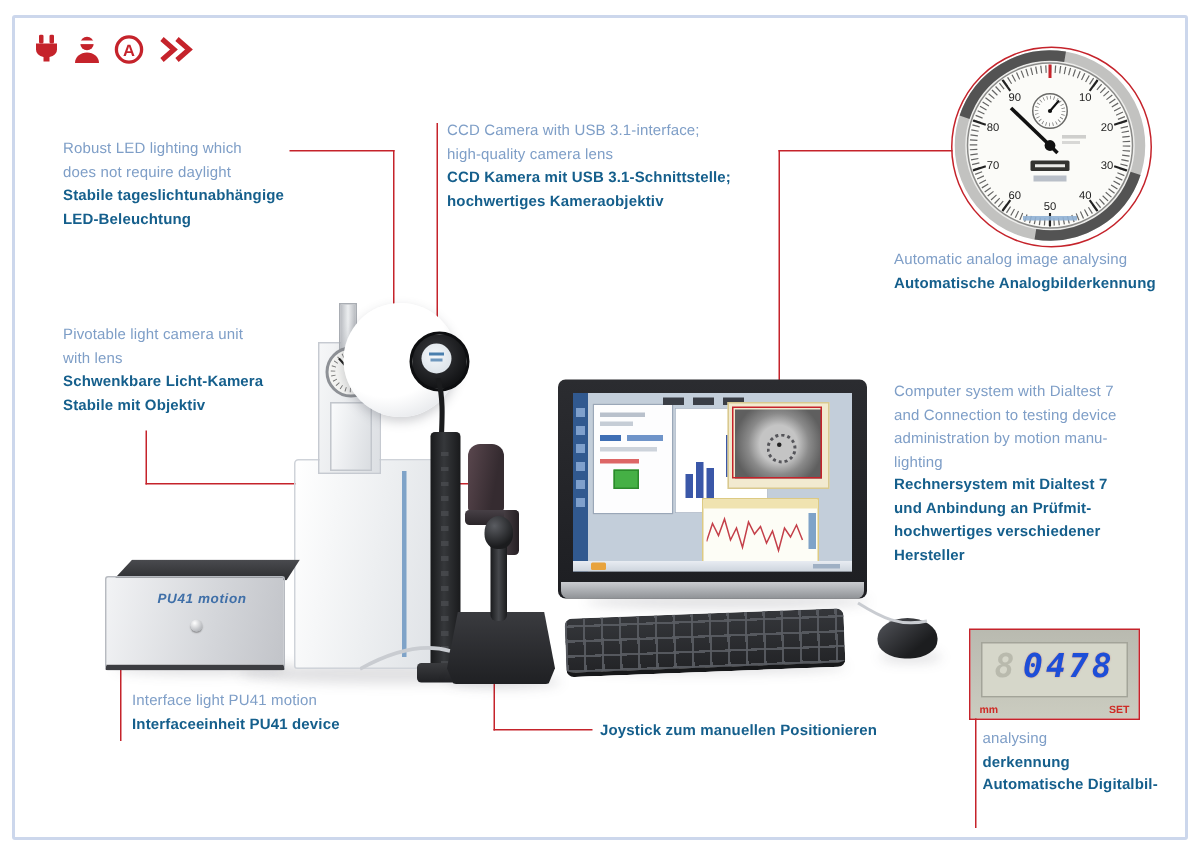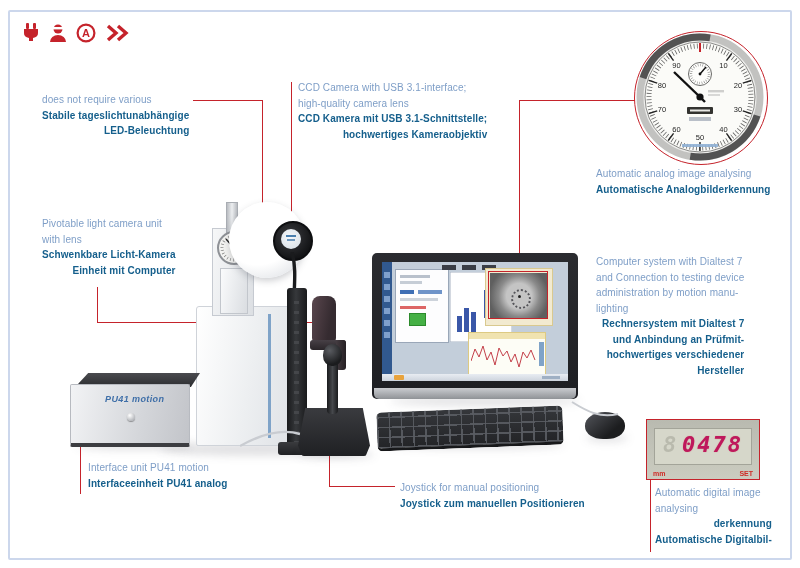--- a/index.html
+++ b/index.html
@@ -10,37 +10,37 @@
   }
   html,body{margin:0;padding:0;background:#fff;}
   #page{position:relative;width:800px;height:568px;background:#ffffff;overflow:hidden;
         font-family:"Liberation Sans",sans-serif;}
   .frame{position:absolute;left:8px;top:10px;right:8px;bottom:8px;
          border:2px solid var(--frame);border-radius:2px;pointer-events:none;}
   .icons{position:absolute;left:22px;top:23px;display:flex;gap:9px;align-items:center;}
   .icons svg{display:block;}
   .note{position:absolute;font-size:10px;line-height:15.5px;letter-spacing:.1px;white-space:nowrap;}
   .note .en{color:var(--en);}
-  .note .de{color:var(--de);font-weight:bold;text-align:right;}
+  .note .de{color:var(--de);font-weight:bold;}
   .rl{position:absolute;background:var(--red);}
   .redbox{position:absolute;border:1.5px solid var(--red);}
   .shadow{position:absolute;background:rgba(40,45,55,.14);border-radius:50%;filter:blur(4px);}
   
   .mon{position:absolute;left:372px;top:253px;width:206px;height:146px;
        background:linear-gradient(#2b2c30,#1d1e22);border-radius:5px;}
   .scr{position:absolute;left:10px;top:9px;width:186px;height:119px;background:#c3ceda;overflow:hidden;}
   .chin{position:absolute;left:2px;bottom:0;width:202px;height:11px;border-radius:0 0 5px 5px;
         background:linear-gradient(#caccd0,#8f9296);}
   
   .lcd{position:absolute;left:646px;top:419px;width:112px;height:59px;
        border:1.5px solid var(--red);background:linear-gradient(#b9bab0,#cbccc0);}
   .lcd-inner{position:absolute;left:7px;top:8px;right:7px;bottom:14px;background:#d6d7ca;
              border:1px solid #a3a499;}
   .seg{position:absolute;right:8px;top:3px;font-family:"DejaVu Sans Mono",monospace;
-       font-weight:bold;font-style:italic;font-size:22px;letter-spacing:2px;color:#be185d;
+       font-weight:bold;font-style:italic;font-size:22px;letter-spacing:2px;color:#1d4ed8;
        text-shadow:0 0 1px rgba(207,43,38,.5);}
   .seg-ghost{position:absolute;left:8px;top:3px;font-family:"DejaVu Sans Mono",monospace;
        font-weight:bold;font-style:italic;font-size:22px;color:rgba(110,112,100,.28);}
   .lcd .lbl{position:absolute;bottom:2px;font-size:7px;font-weight:bold;color:#cf2b26;}
   
   .kbd{position:absolute;left:377px;top:409px;width:186px;height:36px;border-radius:5px;
        transform:rotate(-2.2deg);
        background:
         repeating-linear-gradient(90deg, rgba(90,93,99,.9) 0 1.5px, transparent 1.5px 12px),
         repeating-linear-gradient(0deg, rgba(90,93,99,.9) 0 1.5px, transparent 1.5px 10px),
@@ -97,30 +97,31 @@
     </span>
     <span>
       <svg width="26" height="20" viewBox="0 0 26 20">
         <path d="M3 3 L11 10 L3 17" fill="none" stroke="#c5232b" stroke-width="3.4"></path>
         <path d="M13 3 L21 10 L13 17" fill="none" stroke="#c5232b" stroke-width="3.4"></path>
       </svg>
     </span>
   </div>
 
   <div class="note" style="left:42px;top:92px">
-    <div class="en">does not require various</div>
+    <div class="en">Robust LED lighting which</div>
+    <div class="en">does not require daylight</div>
     <div class="de">Stabile tageslichtunabhängige</div>
     <div class="de">LED-Beleuchtung</div>
   </div>
 
   <div class="note" style="left:42px;top:216px">
     <div class="en">Pivotable light camera unit</div>
     <div class="en">with lens</div>
     <div class="de">Schwenkbare Licht-Kamera</div>
-    <div class="de">Einheit mit Computer</div>
+    <div class="de">Stabile mit Objektiv</div>
   </div>
 
   <div class="note" style="left:298px;top:80px">
     <div class="en">CCD Camera with USB 3.1-interface;</div>
     <div class="en">high-quality camera lens</div>
     <div class="de">CCD Kamera mit USB 3.1-Schnittstelle;</div>
     <div class="de">hochwertiges Kameraobjektiv</div>
   </div>
 
   <div class="note" style="left:596px;top:166px">
@@ -133,31 +134,29 @@
     <div class="en">and Connection to testing device</div>
     <div class="en">administration by motion manu-</div>
     <div class="en">lighting</div>
     <div class="de">Rechnersystem mit Dialtest 7</div>
     <div class="de">und Anbindung an Prüfmit-</div>
     <div class="de">hochwertiges verschiedener</div>
     <div class="de">Hersteller</div>
   </div>
 
   <div class="note" style="left:88px;top:460px">
-    <div class="en">Interface unit PU41 motion</div>
-    <div class="de">Interfaceeinheit PU41 analog</div>
+    <div class="en">Interface light PU41 motion</div>
+    <div class="de">Interfaceeinheit PU41 device</div>
   </div>
 
   <div class="note" style="left:400px;top:480px">
-    <div class="en">Joystick for manual positioning</div>
     <div class="de">Joystick zum manuellen Positionieren</div>
   </div>
 
   <div class="note" style="left:655px;top:485px">
-    <div class="en">Automatic digital image</div>
     <div class="en">analysing</div>
     <div class="de">derkennung</div>
     <div class="de">Automatische Digitalbil-</div>
   </div>
 
   <div class="rl" style="left:193px;top:100px;width:70px;height:1px"></div>
   <div class="rl" style="left:262px;top:100px;width:1px;height:114px"></div>
   <div class="rl" style="left:291px;top:82px;width:1px;height:152px"></div>
   <div class="rl" style="left:97px;top:287px;width:1px;height:36px"></div>
   <div class="rl" style="left:97px;top:322px;width:226px;height:1px"></div>

